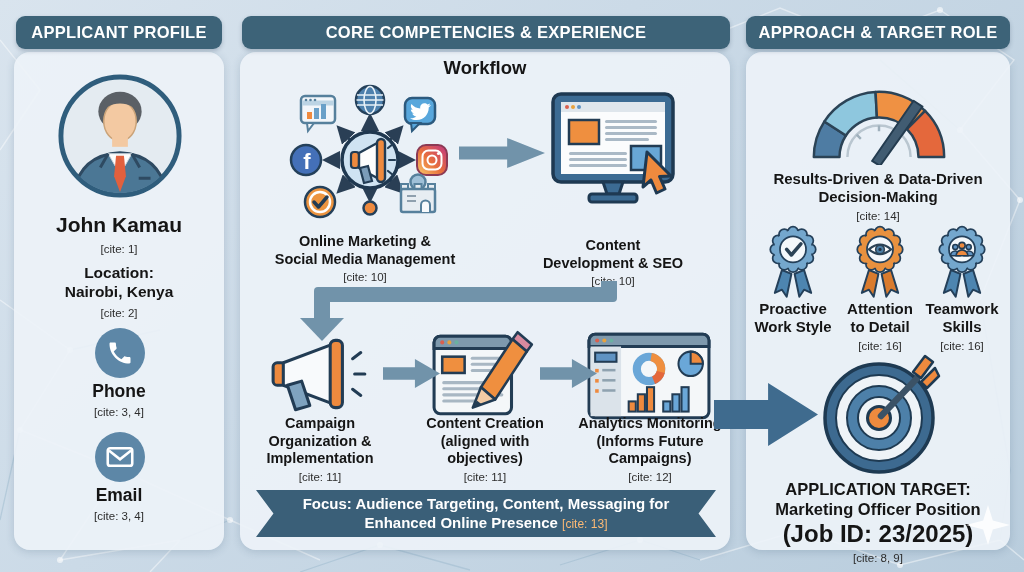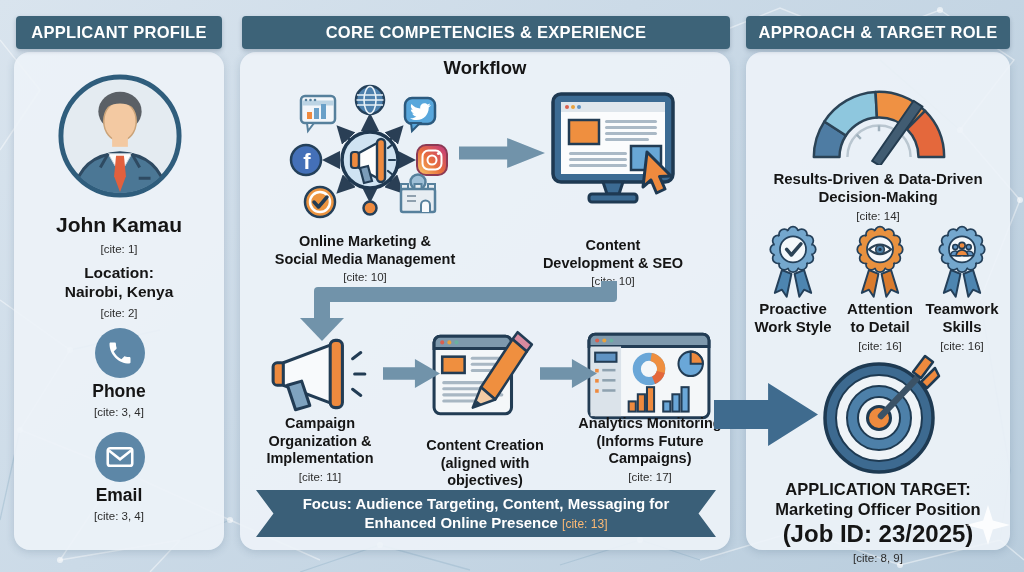--- a/index.html
+++ b/index.html
@@ -3,21 +3,21 @@
 <meta charset="utf-8">
 <style>
   html,body{margin:0;padding:0;background:#aebfd0;}
   .stage{position:relative;width:1024px;height:572px;overflow:hidden;
     background:linear-gradient(135deg,#d9e4ee 0%,#cbdae7 40%,#b9cddd 100%);
     font-family:"Liberation Sans",sans-serif;color:#151515;}
   .abs{position:absolute;}
   .mesh{position:absolute;inset:0;z-index:0;}
   .card{position:absolute;background:rgba(237,243,248,.90);border-radius:16px;
     box-shadow:0 2px 8px rgba(40,70,100,.18);z-index:1;}
-  .hdr{position:absolute;background:#3d6378;border-radius:4px;color:#fff;
+  .hdr{position:absolute;background:#3d6378;border-radius:9px;color:#fff;
     display:flex;align-items:center;justify-content:center;font-weight:bold;
     font-size:16.5px;letter-spacing:.3px;z-index:2;box-shadow:0 2px 4px rgba(30,55,80,.25);}
   .txt{position:absolute;text-align:center;z-index:2;line-height:1.22;}
   .pre{white-space:pre-line;}
   .b{font-weight:bold;}
   .cite{font-size:11.5px;font-weight:normal;color:#2d2d2d;margin-top:2px;}
   .step{font-weight:bold;font-size:14.5px;}
   .arr{position:absolute;background:#7193aa;z-index:2;
     clip-path:polygon(0 31%,56% 31%,56% 6%,100% 50%,56% 94%,56% 69%,0 69%);}
   .bar{position:absolute;background:#7193aa;z-index:2;}
@@ -305,31 +305,31 @@
 
   <div class="arr" style="left:383px;top:357px;width:57px;height:33px;"></div>
   <div class="arr" style="left:540px;top:357px;width:57px;height:33px;"></div>
 
   <div class="txt step" style="left:252px;top:415px;width:136px;">
     <span class="pre">Campaign
 Organization &amp;
 Implementation</span>
     <div class="cite">[cite: 11]</div>
   </div>
-  <div class="txt step" style="left:417px;top:415px;width:136px;margin-top:22px;">
+  <div class="txt step" style="left:417px;top:415px;width:136px;">
     <span class="pre">Content Creation
 (aligned with
 objectives)</span>
     <div class="cite">[cite: 11]</div>
   </div>
   <div class="txt step" style="left:571px;top:415px;width:158px;">
     <span class="pre">Analytics Monitoring
 (Informs Future
 Campaigns)</span>
-    <div class="cite">[cite: 17]</div>
+    <div class="cite">[cite: 12]</div>
   </div>
 
   <div class="ribbon" style="left:256px;top:490px;width:460px;height:47px;justify-content:center;">
     <div>
       <span class="pre">Focus: Audience Targeting, Content, Messaging for
 Enhanced Online Presence</span>
       <span class="cite-l">[cite: 13]</span>
     </div>
   </div>
 

